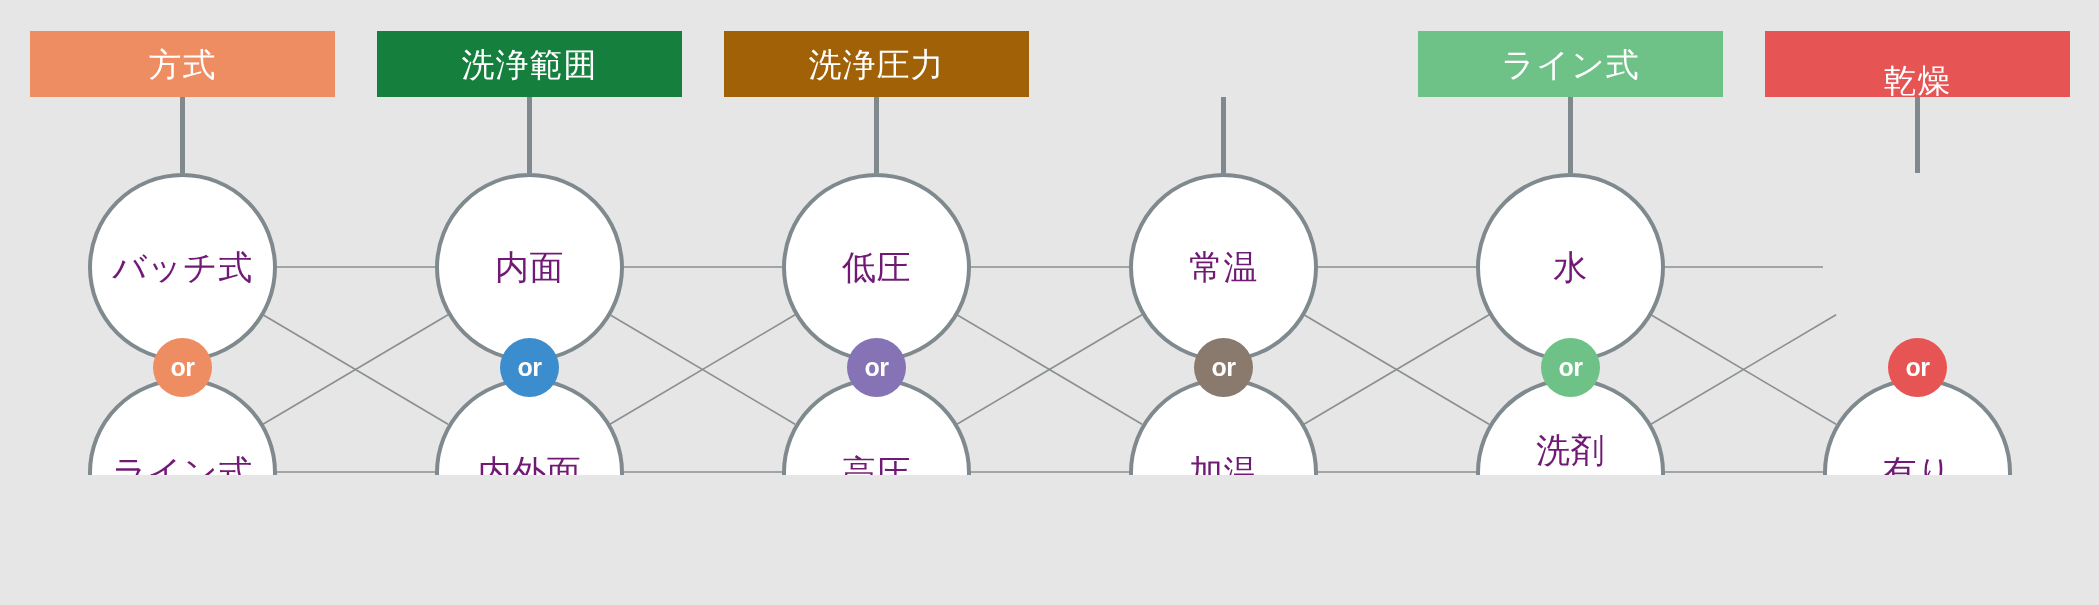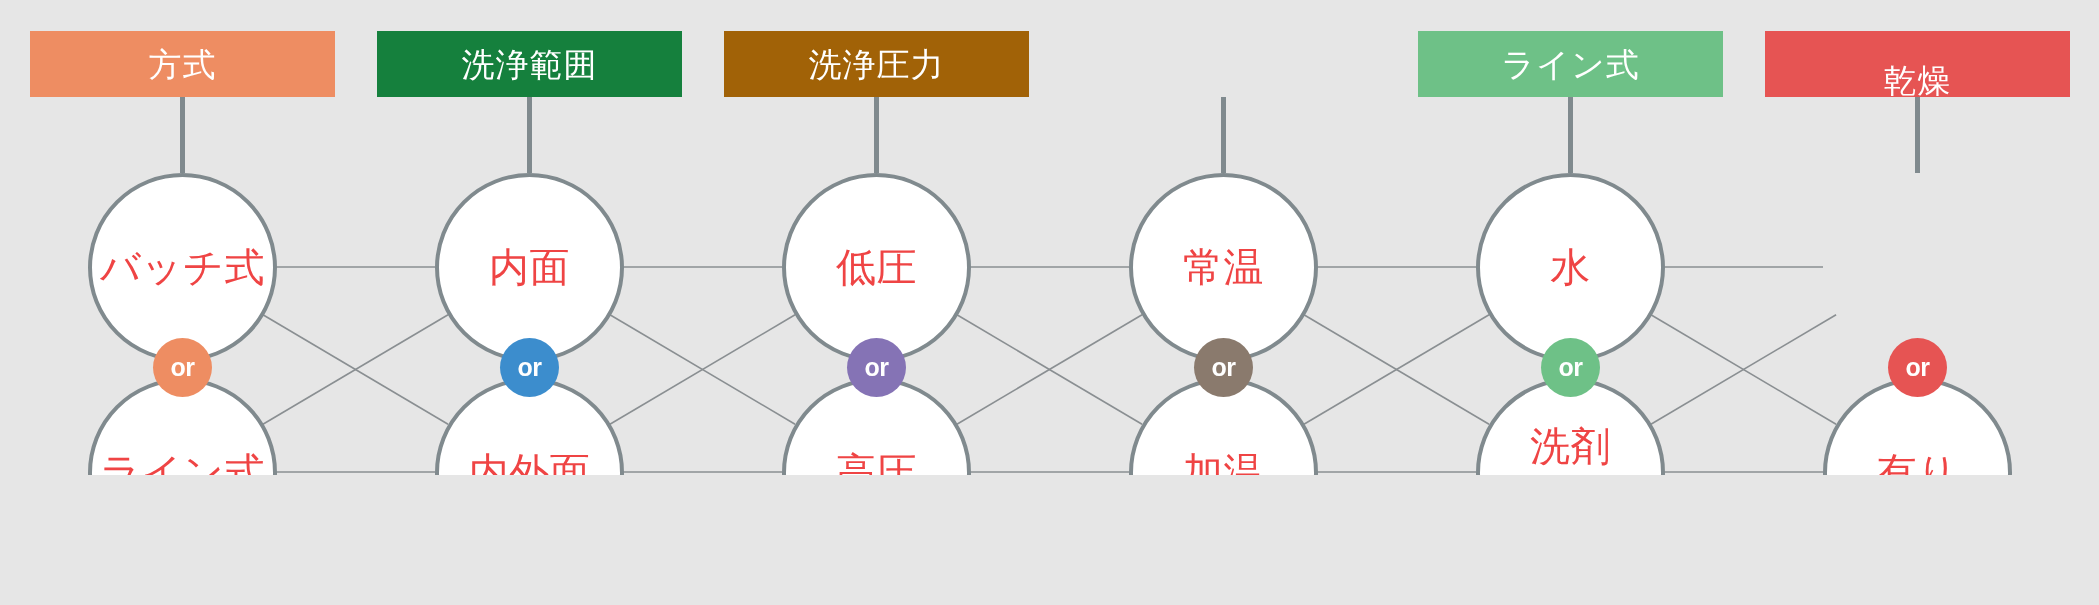--- a/index.html
+++ b/index.html
@@ -70,22 +70,22 @@
     box-sizing: border-box;
     display: flex;
     flex-direction: column;
     align-items: center;
     justify-content: center;
     z-index: 3;
   }
   .node.top  { top: 173px; }
   .node.bot  { top: 378px; }
   .node-label {
-    color: #ef4444;
-    font-size: 40px;
+    color: #701a75;
+    font-size: 34px;
     line-height: 1.28;
     text-align: center;
     white-space: pre-line;
     letter-spacing: 0.5px;
   }
   .or-badge {
     position: absolute;
     left: 144px;
     top: 338px;
     width: 59px;

